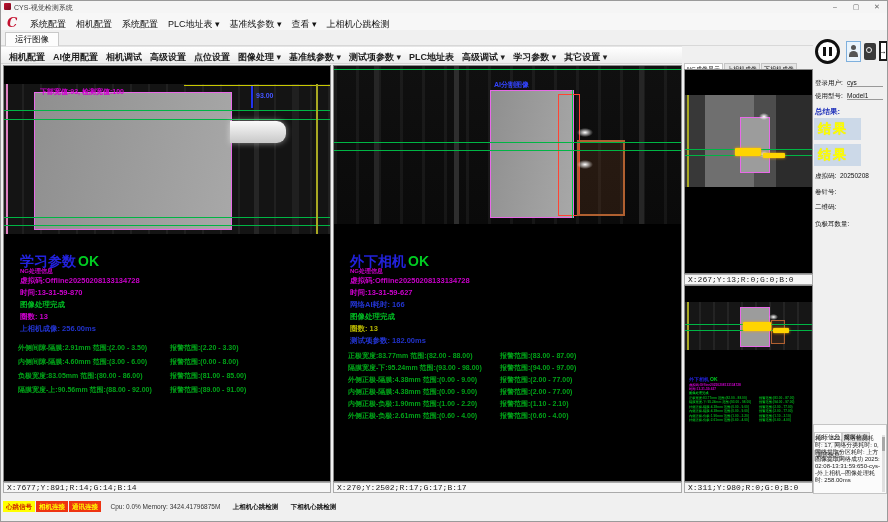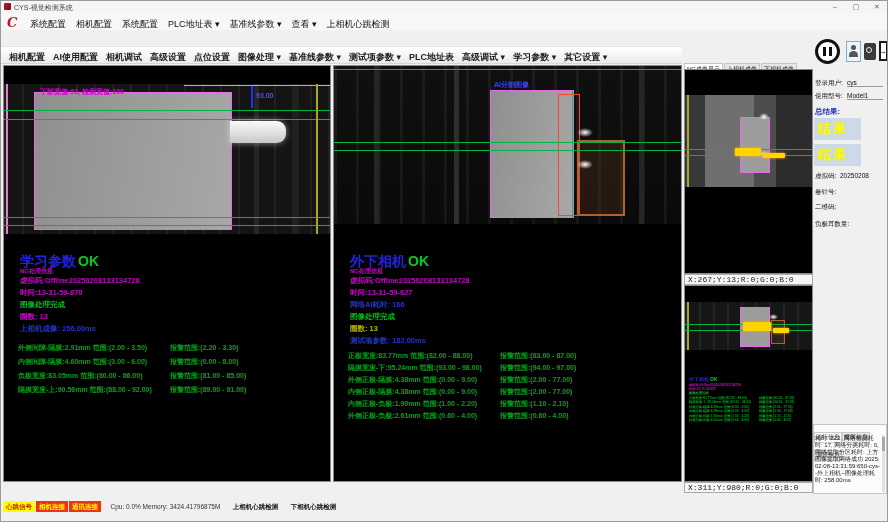--- a/index.html
+++ b/index.html
@@ -124,20 +124,23 @@
     <span class="win-btn" id="btn-close">✕</span>
   </div>
 
   <div class="menubar">
     <span class="logo">C</span>
     <span class="menu-items">
       <span class="menu-item">系统配置</span><span class="menu-item">相机配置</span><span class="menu-item">系统配置</span><span class="menu-item">PLC地址表 ▾</span><span class="menu-item">基准线参数 ▾</span><span class="menu-item">查看 ▾</span><span class="menu-item">上相机心跳检测</span>
     </span>
   </div>
 
+  <div class="tabstrip">
+    <span class="doc-tab">运行图像</span>
+  </div>
 
   <div class="toolbar">
     <span class="tb-item">相机配置</span><span class="tb-item">AI使用配置</span><span class="tb-item">相机调试</span><span class="tb-item">高级设置</span><span class="tb-item">点位设置</span><span class="tb-item">图像处理 ▾</span><span class="tb-item">基准线参数 ▾</span><span class="tb-item">测试项参数 ▾</span><span class="tb-item">PLC地址表</span><span class="tb-item">高级调试 ▾</span><span class="tb-item">学习参数 ▾</span><span class="tb-item">其它设置 ▾</span>
   </div>
 
   <div class="panel" id="panel-left">
     <div class="cam" id="cam1">
       <div class="vbar" style="left:250px;"></div>
       <div class="vbar" style="left:290px;background:#202020;"></div>
       <div class="pink-edge"></div>
@@ -160,20 +163,21 @@
     <div class="info-line i-mag" style="top:210px;">虚拟码:Offline20250208133134728</div>
     <div class="info-line i-mag" style="top:222px;">时间:13-31-59-870</div>
     <div class="info-line i-grn" style="top:234px;">图像处理完成</div>
     <div class="info-line i-mag" style="top:246px;">圈数: 13</div>
     <div class="info-line i-blu" style="top:258px;">上相机成像: 256.00ms</div>
     <div class="m-row" style="top:277px;"><span>外侧间隙-隔膜:2.91mm 范围:(2.00 - 3.50)</span><span class="alarm">报警范围:(2.20 - 3.30)</span></div>
     <div class="m-row" style="top:291px;"><span>内侧间隙-隔膜:4.60mm 范围:(3.00 - 6.00)</span><span class="alarm">报警范围:(0.00 - 8.00)</span></div>
     <div class="m-row" style="top:305px;"><span>负极宽度:83.05mm 范围:(80.00 - 86.00)</span><span class="alarm">报警范围:(81.00 - 85.00)</span></div>
     <div class="m-row" style="top:319px;"><span>隔膜宽度-上:90.56mm 范围:(88.00 - 92.00)</span><span class="alarm">报警范围:(89.00 - 91.00)</span></div>
   </div>
+  <div class="coord-bar" id="coord-left">X:7677;Y:891;R:14;G:14;B:14</div>
 
   <div class="panel" id="panel-middle">
     <div class="cam" id="cam2">
       <div class="vbar" style="left:40px;"></div>
       <div class="vbar" style="left:120px;background:#2e2e2e;"></div>
       <div class="vbar" style="left:305px;"></div>
       <div class="hline green" style="top:3px;"></div>
       <span class="ovl-blue" style="left:160px;top:14px;color:#3344ff;">AI分割图像</span>
       <div class="gray-rect" id="gr2"></div>
       <div class="red-box" style="left:224px;top:28px;width:22px;height:122px;"></div>
@@ -194,20 +198,21 @@
     <div class="info-line i-grn" style="top:246px;">图像处理完成</div>
     <div class="info-line i-yel" style="top:258px;">圈数: 13</div>
     <div class="info-line i-blu" style="top:270px;">测试项参数: 182.00ms</div>
     <div class="m-row" style="top:285px;"><span>正极宽度:83.77mm 范围:(82.00 - 88.00)</span><span class="alarm">报警范围:(83.00 - 87.00)</span></div>
     <div class="m-row" style="top:297px;"><span>隔膜宽度-下:95.24mm 范围:(93.00 - 98.00)</span><span class="alarm">报警范围:(94.00 - 97.00)</span></div>
     <div class="m-row" style="top:309px;"><span>外侧正极-隔膜:4.38mm 范围:(0.00 - 9.00)</span><span class="alarm">报警范围:(2.00 - 77.00)</span></div>
     <div class="m-row" style="top:321px;"><span>内侧正极-隔膜:4.38mm 范围:(0.00 - 9.00)</span><span class="alarm">报警范围:(2.00 - 77.00)</span></div>
     <div class="m-row" style="top:333px;"><span>内侧正极-负极:1.90mm 范围:(1.00 - 2.20)</span><span class="alarm">报警范围:(1.10 - 2.10)</span></div>
     <div class="m-row" style="top:345px;"><span>外侧正极-负极:2.61mm 范围:(0.60 - 4.00)</span><span class="alarm">报警范围:(0.60 - 4.00)</span></div>
   </div>
+  <div class="coord-bar" id="coord-middle">X:270;Y:2502;R:17;G:17;B:17</div>
 
   <div id="thumb-tabs">
     <span class="t-tab sel">NG成像显示</span><span class="t-tab">上相机成像</span><span class="t-tab">下相机成像</span>
   </div>
 
   <div class="panel" id="thumb1">
     <div id="thumb1-img">
       <div class="yvert" style="left:2px;top:0;height:92px;"></div>
       <div class="mini-gray" style="left:55px;top:22px;width:30px;height:56px;"></div>
       <div class="hline green" style="top:54px;"></div>

